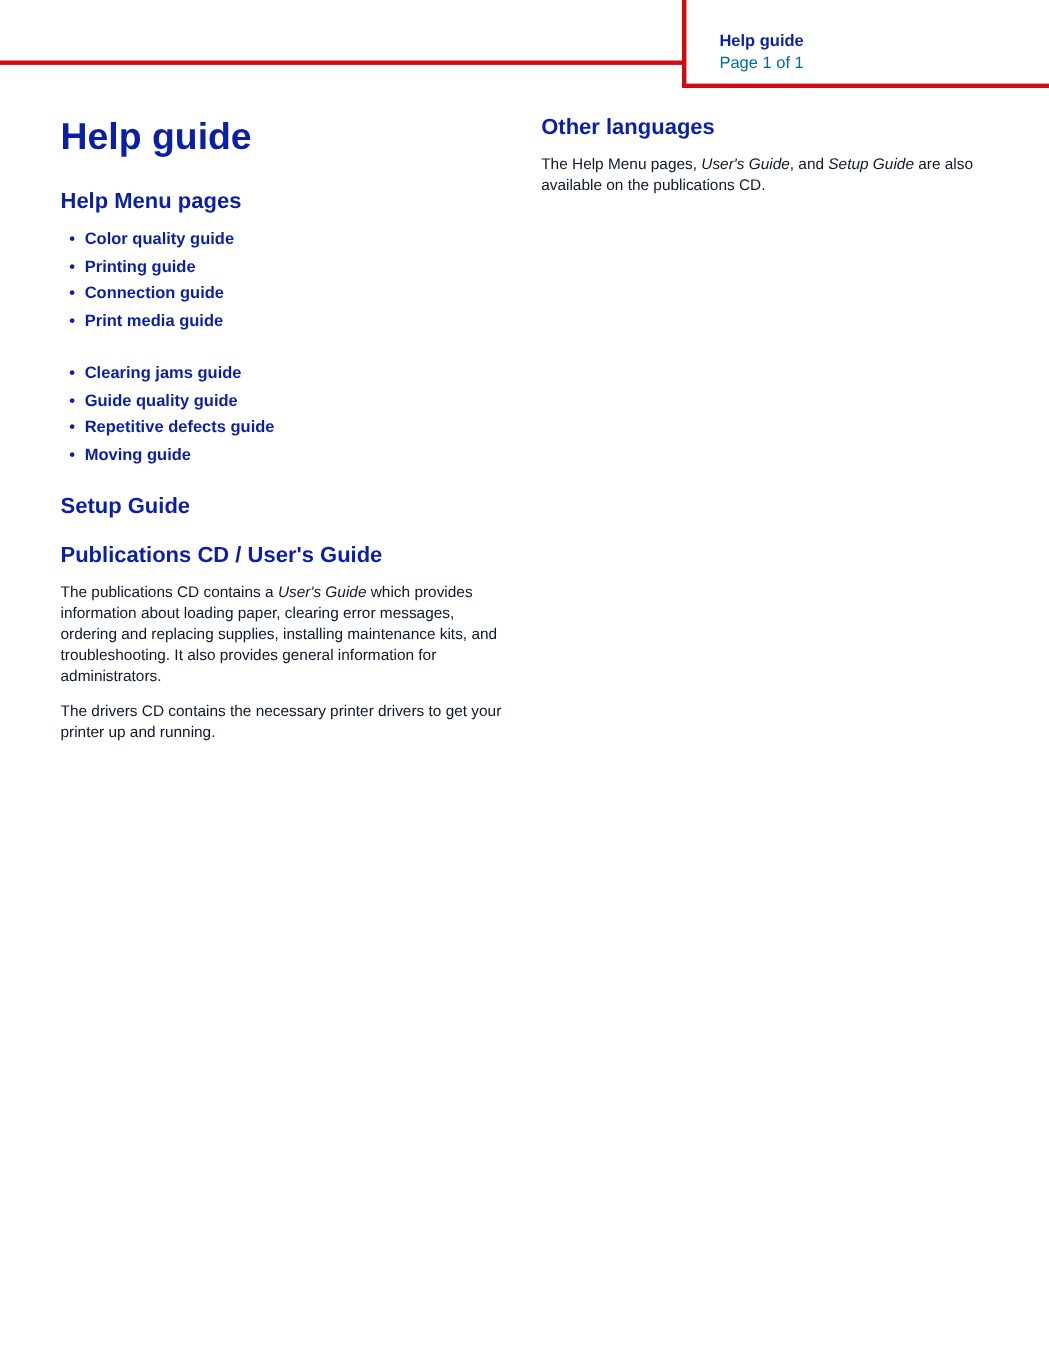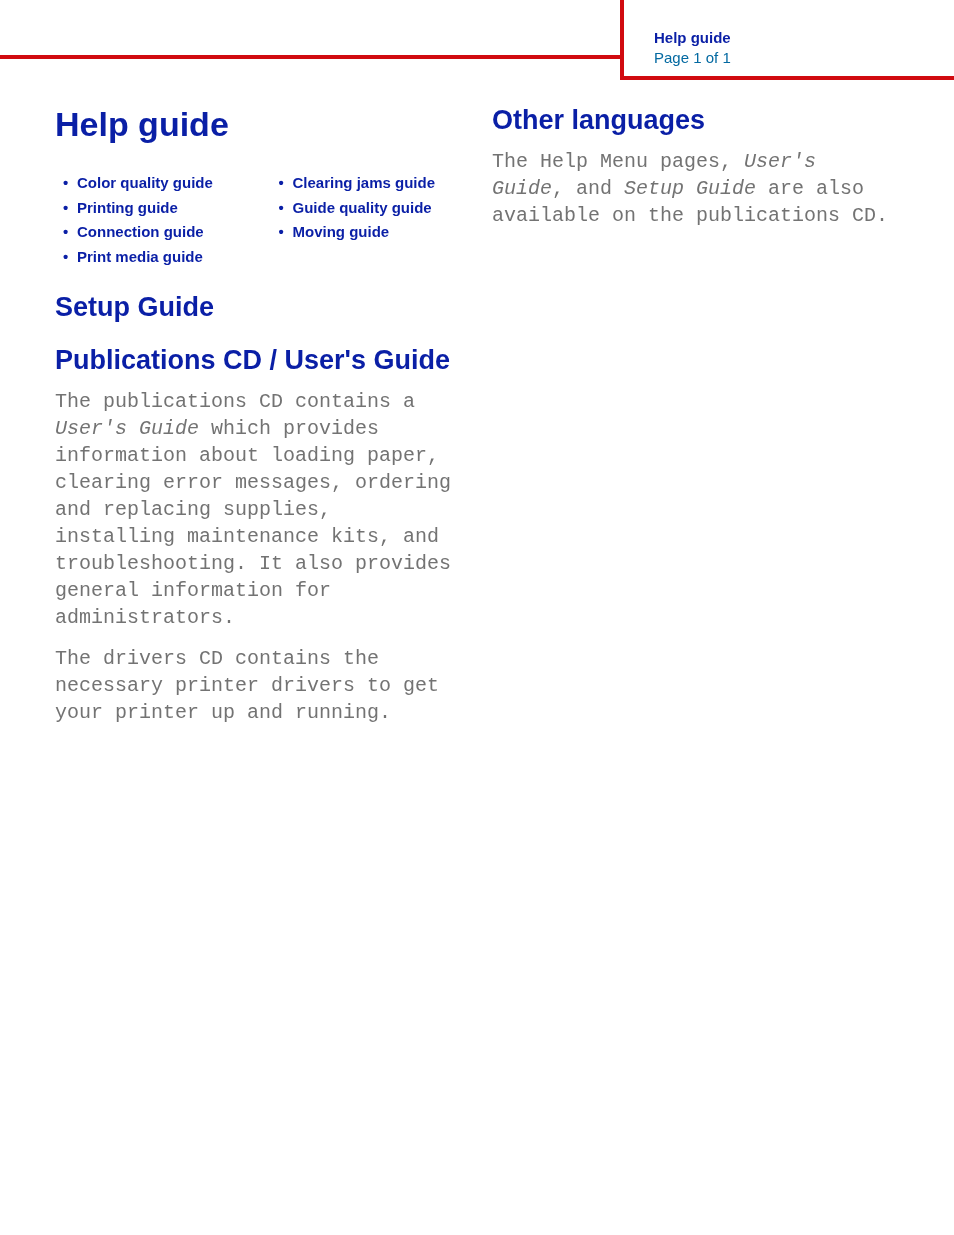--- a/index.html
+++ b/index.html
@@ -55,39 +55,39 @@
     min-width: 0;
   }
   h1 {
     color: #0a1fa6;
     font-size: 34px;
     font-weight: bold;
     margin-bottom: 28px;
   }
   h2 {
     color: #0a1fa6;
-    font-size: 27px;
+    font-size: 20px;
     font-weight: bold;
     margin-top: 22px;
     margin-bottom: 12px;
   }
   h2.first { margin-top: 0; }
   p {
-    font-size: 20px;
+    font-size: 14px;
     line-height: 1.35;
     margin-bottom: 14px;
-    color: #737373;
-    font-family: Liberation Mono, monospace;
+    color: #0f172a;
   }
   .italic { font-style: italic; }
   .guide-lists {
     display: flex;
     gap: 24px;
     margin-top: 10px;
     margin-bottom: 6px;
+    flex-direction: column;
   }
   .guide-col {
     flex: 1;
   }
   .guide-col ul {
     list-style: none;
     padding-left: 8px;
   }
   .guide-col li {
     color: #0a1fa6;
@@ -117,34 +117,36 @@
     <div class="header-page">Page 1 of 1</div>
   </div>
 </div>
 
 <div class="content">
 
   <div class="col">
 
     <h1>Help guide</h1>
 
+    <h2 class="first">Help Menu pages</h2>
 
     <div class="guide-lists">
       <div class="guide-col">
         <ul>
           <li>Color quality guide</li>
           <li>Printing guide</li>
           <li>Connection guide</li>
           <li>Print media guide</li>
         </ul>
       </div>
       <div class="guide-col">
         <ul>
           <li>Clearing jams guide</li>
           <li>Guide quality guide</li>
+          <li>Repetitive defects guide</li>
           <li>Moving guide</li>
         </ul>
       </div>
     </div>
 
     <h2>Setup Guide</h2>
 
     <h2>Publications CD / User's Guide</h2>
     <p>
       <span>The publications CD contains a </span><span class="italic">User's Guide</span><span> which provides information about loading paper, clearing error messages, ordering and replacing supplies, installing maintenance kits, and troubleshooting. It also provides general information for administrators.</span>

